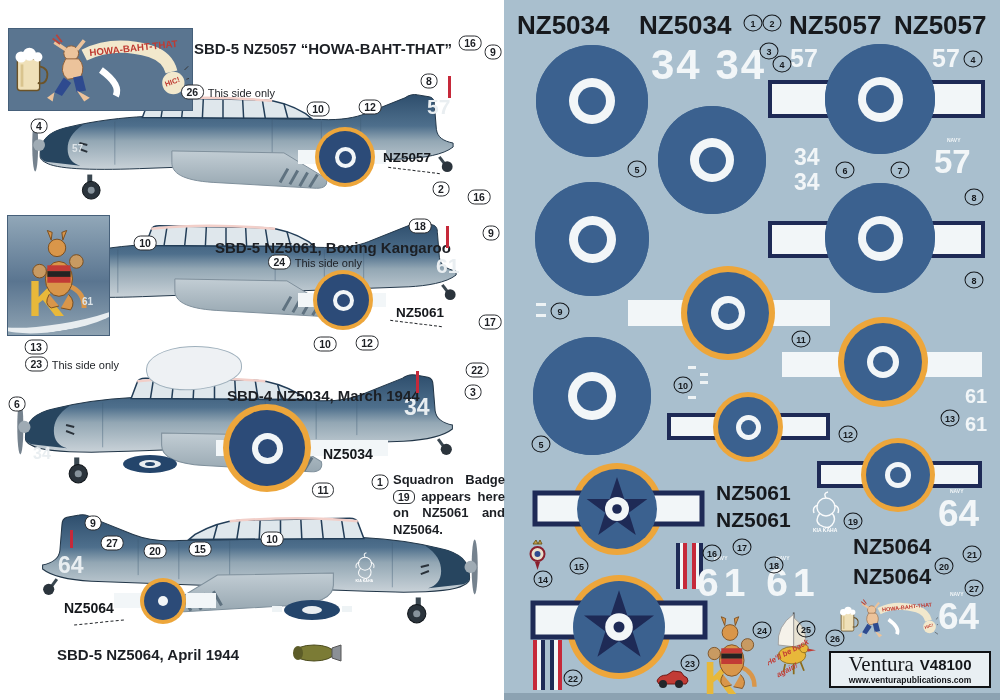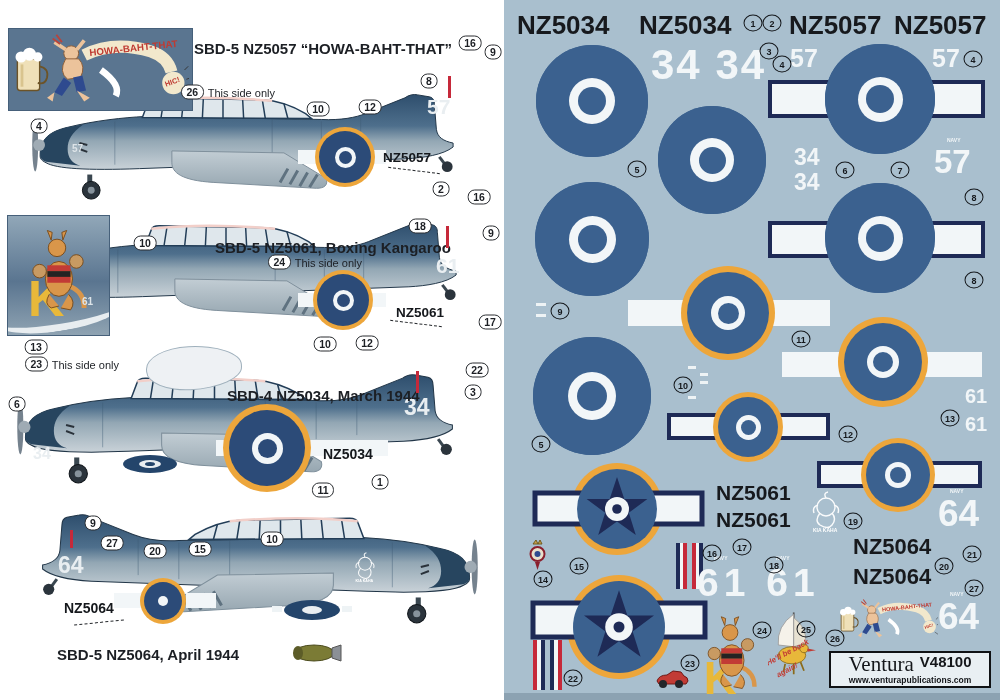--- a/index.html
+++ b/index.html
@@ -42,21 +42,21 @@
   .plane-svg{position:absolute;z-index:1;}
   .flip{transform:scaleX(-1);}
   .droptank{position:absolute;left:146px;top:346px;width:94px;height:42px;background:#eef1f4;
             border:1px solid #9fb0bc;border-radius:48% 58% 58% 48% / 50%;transform:rotate(-3deg);z-index:2;}
   .uw-ell{position:absolute;background:#24456b;border-radius:50%;z-index:4;}
   .uw-ell .wr{position:absolute;background:#e9eef1;border-radius:50%;}
   .uw-ell .cr{position:absolute;background:#24456b;border-radius:50%;}
   .ventura{position:absolute;left:829px;top:651px;width:158px;height:33px;border:2.5px solid #101215;
            background:#e9eff3;display:flex;flex-direction:column;align-items:center;justify-content:center;
            line-height:1;z-index:6;}
-  .v-row{display:flex;align-items:flex-start;gap:6px;}
+  .v-row{display:flex;align-items:center;gap:6px;}
   .v-name{font-family:"Liberation Serif",serif;font-size:21px;color:#14161a;}
   .v-code{font-size:15px;font-weight:700;color:#14161a;}
   .v-url{font-size:8.5px;font-weight:700;color:#14161a;margin-top:1px;}
   .dash{position:absolute;border-top:1.6px dashed #23262a;z-index:6;}
   svg{overflow:visible;}
 </style>
 </head>
 <body>
 
 <div id="page">
@@ -194,20 +194,27 @@
   <svg class="abs" style="left:292px;top:640px;z-index:4" width="52" height="26">
     <ellipse cx="22" cy="13" rx="20" ry="8" fill="#7b7b35" stroke="#4d4d20"></ellipse>
     <ellipse cx="6" cy="13" rx="5" ry="7" fill="#5c5c28"></ellipse>
     <path d="M40,8 l9,-3 0,16 -9,-3 z" fill="#8b9096" stroke="#555"></path>
   </svg>
   <svg class="abs" style="left:352px;top:552px;z-index:5" width="26" height="32">
     <use href="#sqbadge" width="26" height="32"></use>
   </svg>
 
   
+  <div class="badge-note">
+    <span>Squadron Badge</span>
+    <span class="inline-co">19</span>
+    <span>appears here</span>
+    <span>on NZ5061 and</span>
+    <span>NZ5064.</span>
+  </div>
 
   
   <svg class="abs" style="left:529px;top:538px;z-index:5" width="17" height="34">
     <path d="M4,6 l3,-4 2,4 2,-4 2,4 z" fill="#caa24a" stroke="#6e5a1e"></path>
     <circle cx="8.5" cy="16" r="7" fill="#e8e0cc" stroke="#8a1f2d" stroke-width="2"></circle>
     <circle cx="8.5" cy="16" r="3" fill="#2e4a8f"></circle>
     <path d="M6,24 l2.5,8 2.5,-8 z" fill="#8a1f2d"></path>
   </svg>
   <svg class="abs" style="left:808px;top:491px;z-index:5" width="36" height="44">
     <use href="#sqbadge" width="36" height="44"></use>

